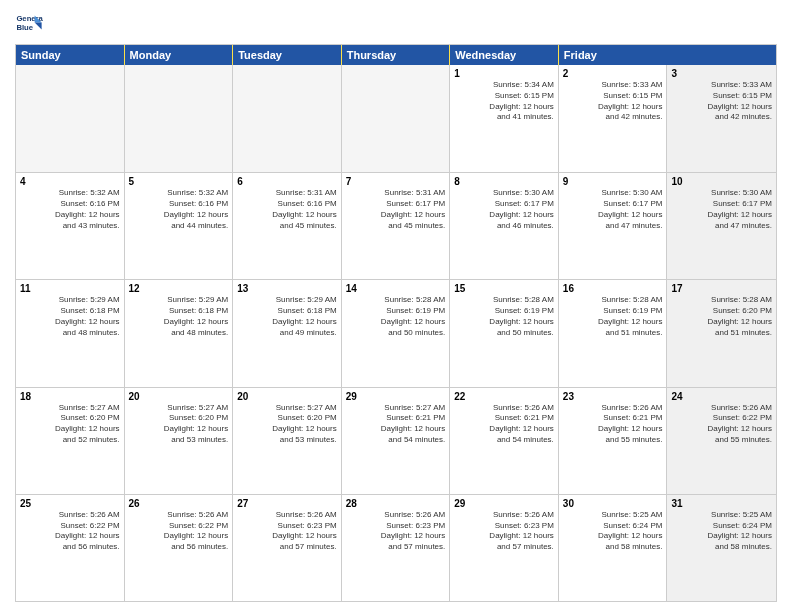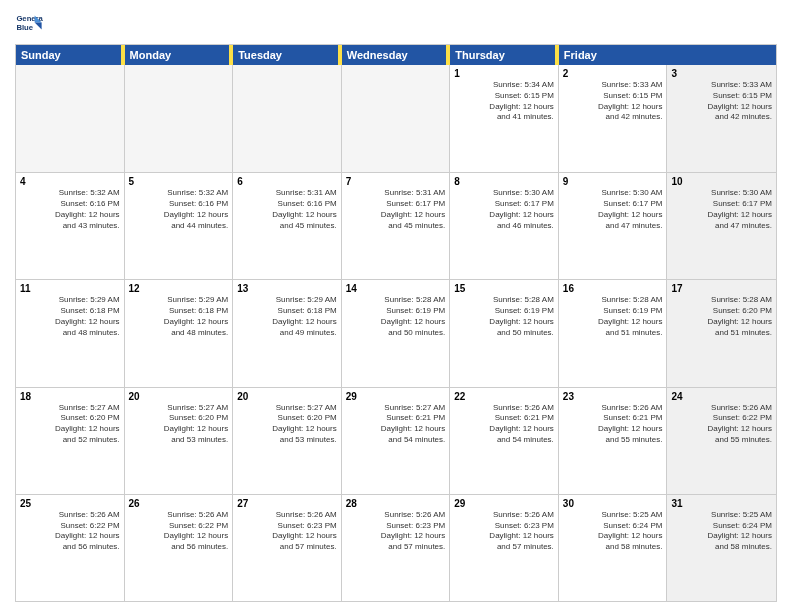--- a/index.html
+++ b/index.html
@@ -53,21 +53,21 @@
     .cal-header {
       display: grid;
       grid-template-columns: repeat(7, 1fr);
       background-color: #2255a4;
     }
     .cal-header-cell {
       color: #fff;
       font-size: 11px;
       font-weight: bold;
       padding: 4px 5px;
-      border-right: 4px solid #fde047;
+      border-right: 1px solid #fde047;
       text-align: left;
     }
     .cal-header-cell:last-child { border-right: none; }
     .cal-body {
       display: grid;
       grid-template-rows: repeat(5, 1fr);
       flex: 1;
     }
     .cal-week {
       display: grid;
@@ -120,22 +120,22 @@
       <div class="month-year"></div>
       <div class="location"></div>
     </div>
   </div>
 
   <div class="calendar">
     <div class="cal-header">
     <div class="cal-header-cell">Sunday</div>
         <div class="cal-header-cell">Monday</div>
         <div class="cal-header-cell">Tuesday</div>
+        <div class="cal-header-cell">Thursday</div>
         <div class="cal-header-cell">Wednesday</div>
-        <div class="cal-header-cell">Thursday</div>
         <div class="cal-header-cell">Friday</div>
       </div>
     <div class="cal-body">
     <div class="cal-week">
           <div class="cal-cell empty"></div>
           <div class="cal-cell empty"></div>
           <div class="cal-cell empty"></div>
           <div class="cal-cell empty"></div>
           <div class="cal-cell">
             <span class="day-num">1</span>

